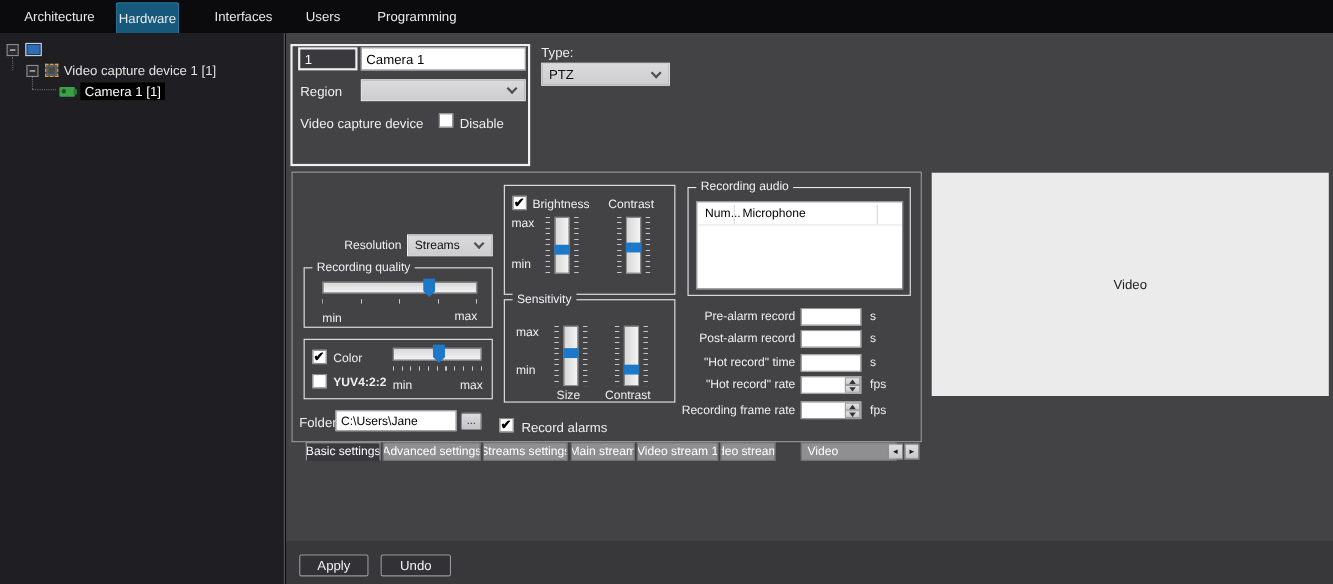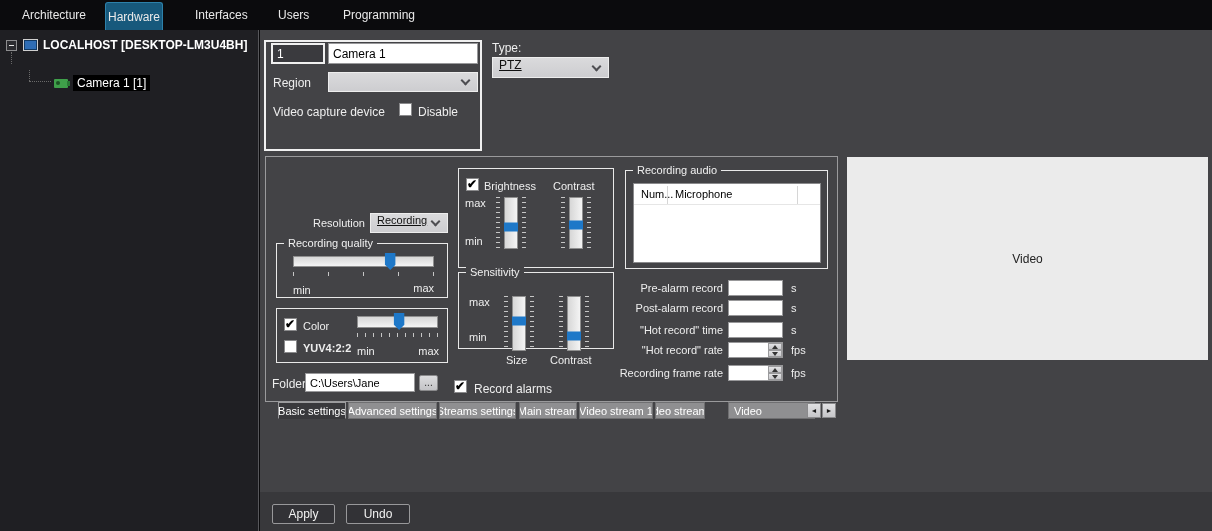--- a/index.html
+++ b/index.html
@@ -51,21 +51,21 @@
 
   .lbl{position:absolute;font-size:11px;color:#eee;white-space:nowrap;}
   .lbl12{position:absolute;font-size:12px;color:#eee;white-space:nowrap;}
   .rlbl{text-align:right;}
 
   
   .tin{position:absolute;background:#fff;border:1px solid #98989a;color:#000;font-size:12px;padding:0 4px;font-family:inherit;outline:none;}
   .tin-dark{position:absolute;background:#3a3a3e;border:2px solid #f0f0f0;color:#fff;font-size:12px;padding:0 4px;font-family:inherit;outline:none;}
 
   
-  .dd{position:absolute;background:linear-gradient(#dadadc,#cdcdd0);border:1px solid #ededed;color:#111;font-size:12px;display:flex;padding:0 20px 0 6px;white-space:nowrap;overflow:hidden;cursor:default;text-decoration:underline;}
+  .dd{position:absolute;background:linear-gradient(#dadadc,#cdcdd0);border:1px solid #ededed;color:#111;font-size:12px;display:flex;align-items:center;padding:0 20px 0 6px;white-space:nowrap;overflow:hidden;cursor:default;}
   .chev{position:absolute;right:8px;top:50%;width:7px;height:7px;border-right:2px solid #4e4e52;border-bottom:2px solid #4e4e52;transform:translateY(-72%) rotate(45deg);}
 
   
   .cb{position:absolute;width:13px;height:13px;background:#fff;border:1px solid #8a8a8c;cursor:default;}
   .cb.checked::after{content:"\2714";position:absolute;left:0;top:-2px;font-size:12px;font-weight:bold;color:#000;}
 
   
   .hslider{position:absolute;}
   .htrack{position:absolute;left:0;right:0;top:0;background:linear-gradient(#d7d7d7,#f4f4f4);border:1px solid #8f8f8f;}
   .hthumb{position:absolute;top:-3px;width:11px;height:17px;background:var(--accent);transform:translateX(-50%);clip-path:polygon(0 0,100% 0,100% 68%,50% 100%,0 68%);}
@@ -124,23 +124,27 @@
   </div>
 
   <div class="abs treepanel">
     <div class="tline" style="left:11px;top:22px;height:12px;"></div>
     <div class="tline" style="left:29px;top:40px;height:11px;"></div>
     <div class="tlineh" style="left:29px;top:51px;width:22px;"></div>
 
     <div class="trow" style="left:6px;top:7px;height:16px;">
       <span class="twisty"></span>
       <span class="icon-monitor" style="margin-left:6px;"></span>
-      <span class="tree-root-label">LOCALHOST [DESKTOP-LM3U4BH]</span>
-    </div>
-
+    </div>
+
+    <div class="trow" style="left:24px;top:26px;height:16px;">
+      <span class="twisty"></span>
+      <span class="icon-chip" style="margin-left:6px;"></span>
+      <span class="tree-label">Video capture device 1 [1]</span>
+    </div>
 
     <div class="trow" style="left:54px;top:44px;height:18px;">
       <span class="icon-camera"></span>
       <span class="tree-label selected">Camera 1 [1]</span>
     </div>
   </div>
 
   <div class="abs main">
 
     <div class="gbox thick" style="left:4px;top:10px;width:218px;height:111px;"></div>
@@ -158,21 +162,21 @@
     <span class="lbl12" style="left:232px;top:11px;">Type:</span>
     <div class="dd" style="left:232px;top:27px;width:117px;height:21px;">
       <span>PTZ</span>
       <span class="chev"></span>
     </div>
 
     <div class="gbox" style="left:5px;top:126px;width:573px;height:246px;border-color:#9a9a9c;"></div>
 
     <span class="lbl rlbl" style="left:45px;top:187px;width:60px;">Resolution</span>
     <div class="dd" style="left:110px;top:183px;width:78px;height:20px;font-size:11px;">
-      <span>Recording</span>
+      <span>Streams</span>
       <span class="chev"></span>
     </div>
 
     <div class="gbox" style="left:16px;top:213px;width:172px;height:55px;">
       <span class="gb-label">Recording quality</span>
       <div class="hslider" style="left:16px;top:12px;width:141px;height:11px;">
         <div class="htrack" style="height:11px;"></div>
         <div class="hthumb" style="left: 69%;"></div>
       </div>
       <div class="hticks" style="left:16px;top:28px;width:142px;"></div>
@@ -211,21 +215,21 @@
         <div class="vthumb" style="top: 57%;"></div>
       </div>
       <div class="vslider" style="left:100px;top:28px;height:52px;">
         <div class="vticks l"></div>
         <div class="vticks r"></div>
         <div class="vtrack"></div>
         <div class="vthumb" style="top: 53%;"></div>
       </div>
     </div>
 
-    <div class="gbox" style="left:198px;top:242px;width:156px;height:77px;">
+    <div class="gbox" style="left:198px;top:242px;width:156px;height:94px;">
       <span class="gb-label">Sensitivity</span>
       <span class="lbl" style="left:10px;top:23px;">max</span>
       <span class="lbl" style="left:10px;top:58px;">min</span>
       <div class="vslider" style="left:43px;top:23px;height:55px;">
         <div class="vticks l"></div>
         <div class="vticks r"></div>
         <div class="vtrack"></div>
         <div class="vthumb" style="top: 45%;"></div>
       </div>
       <div class="vslider" style="left:98px;top:23px;height:55px;">

